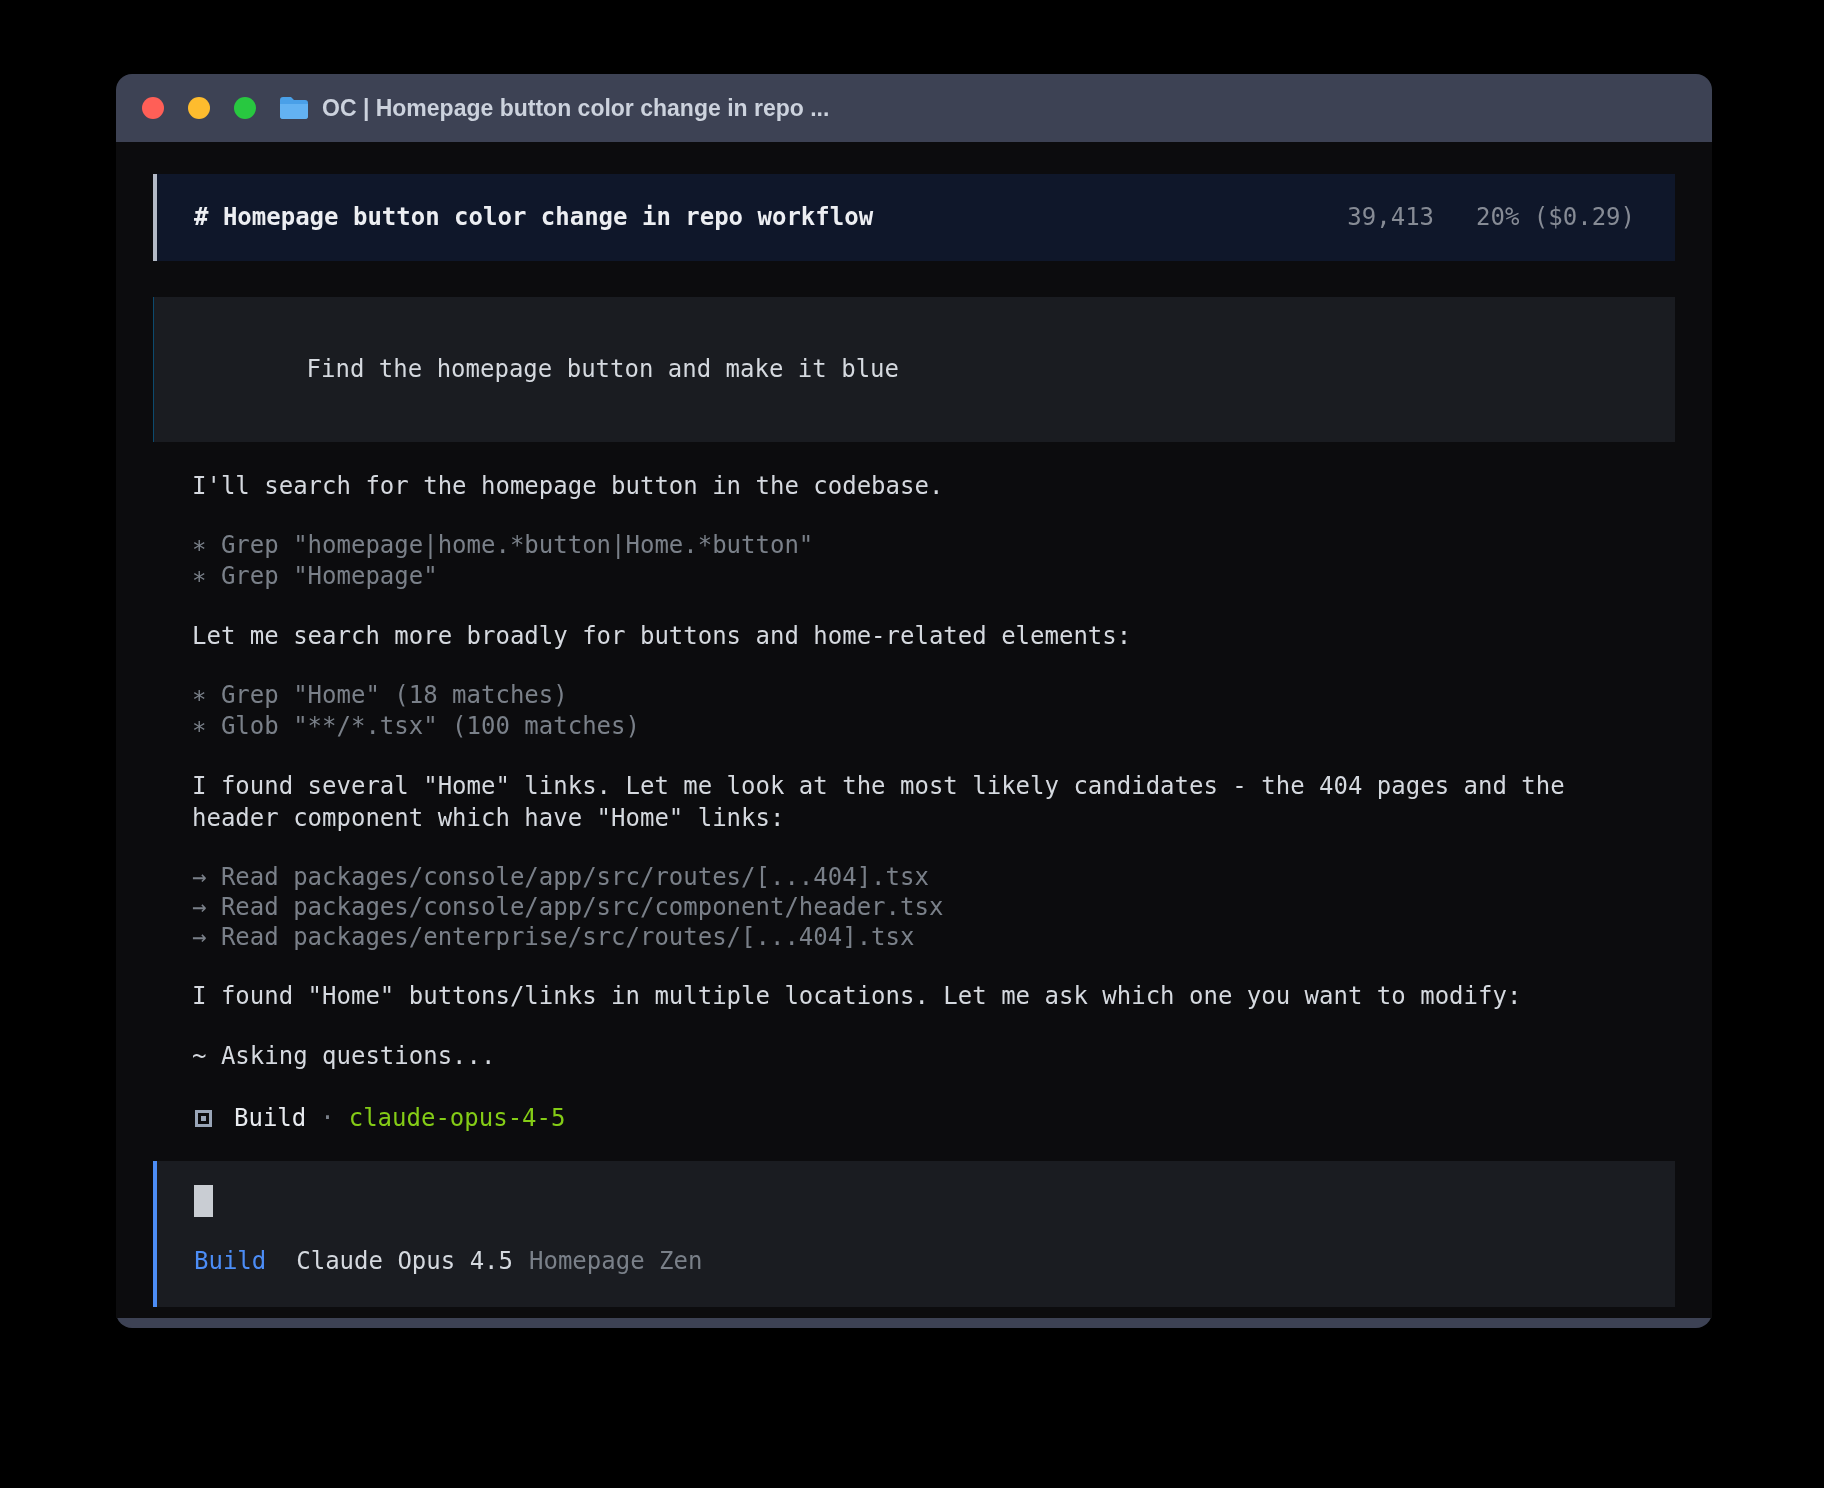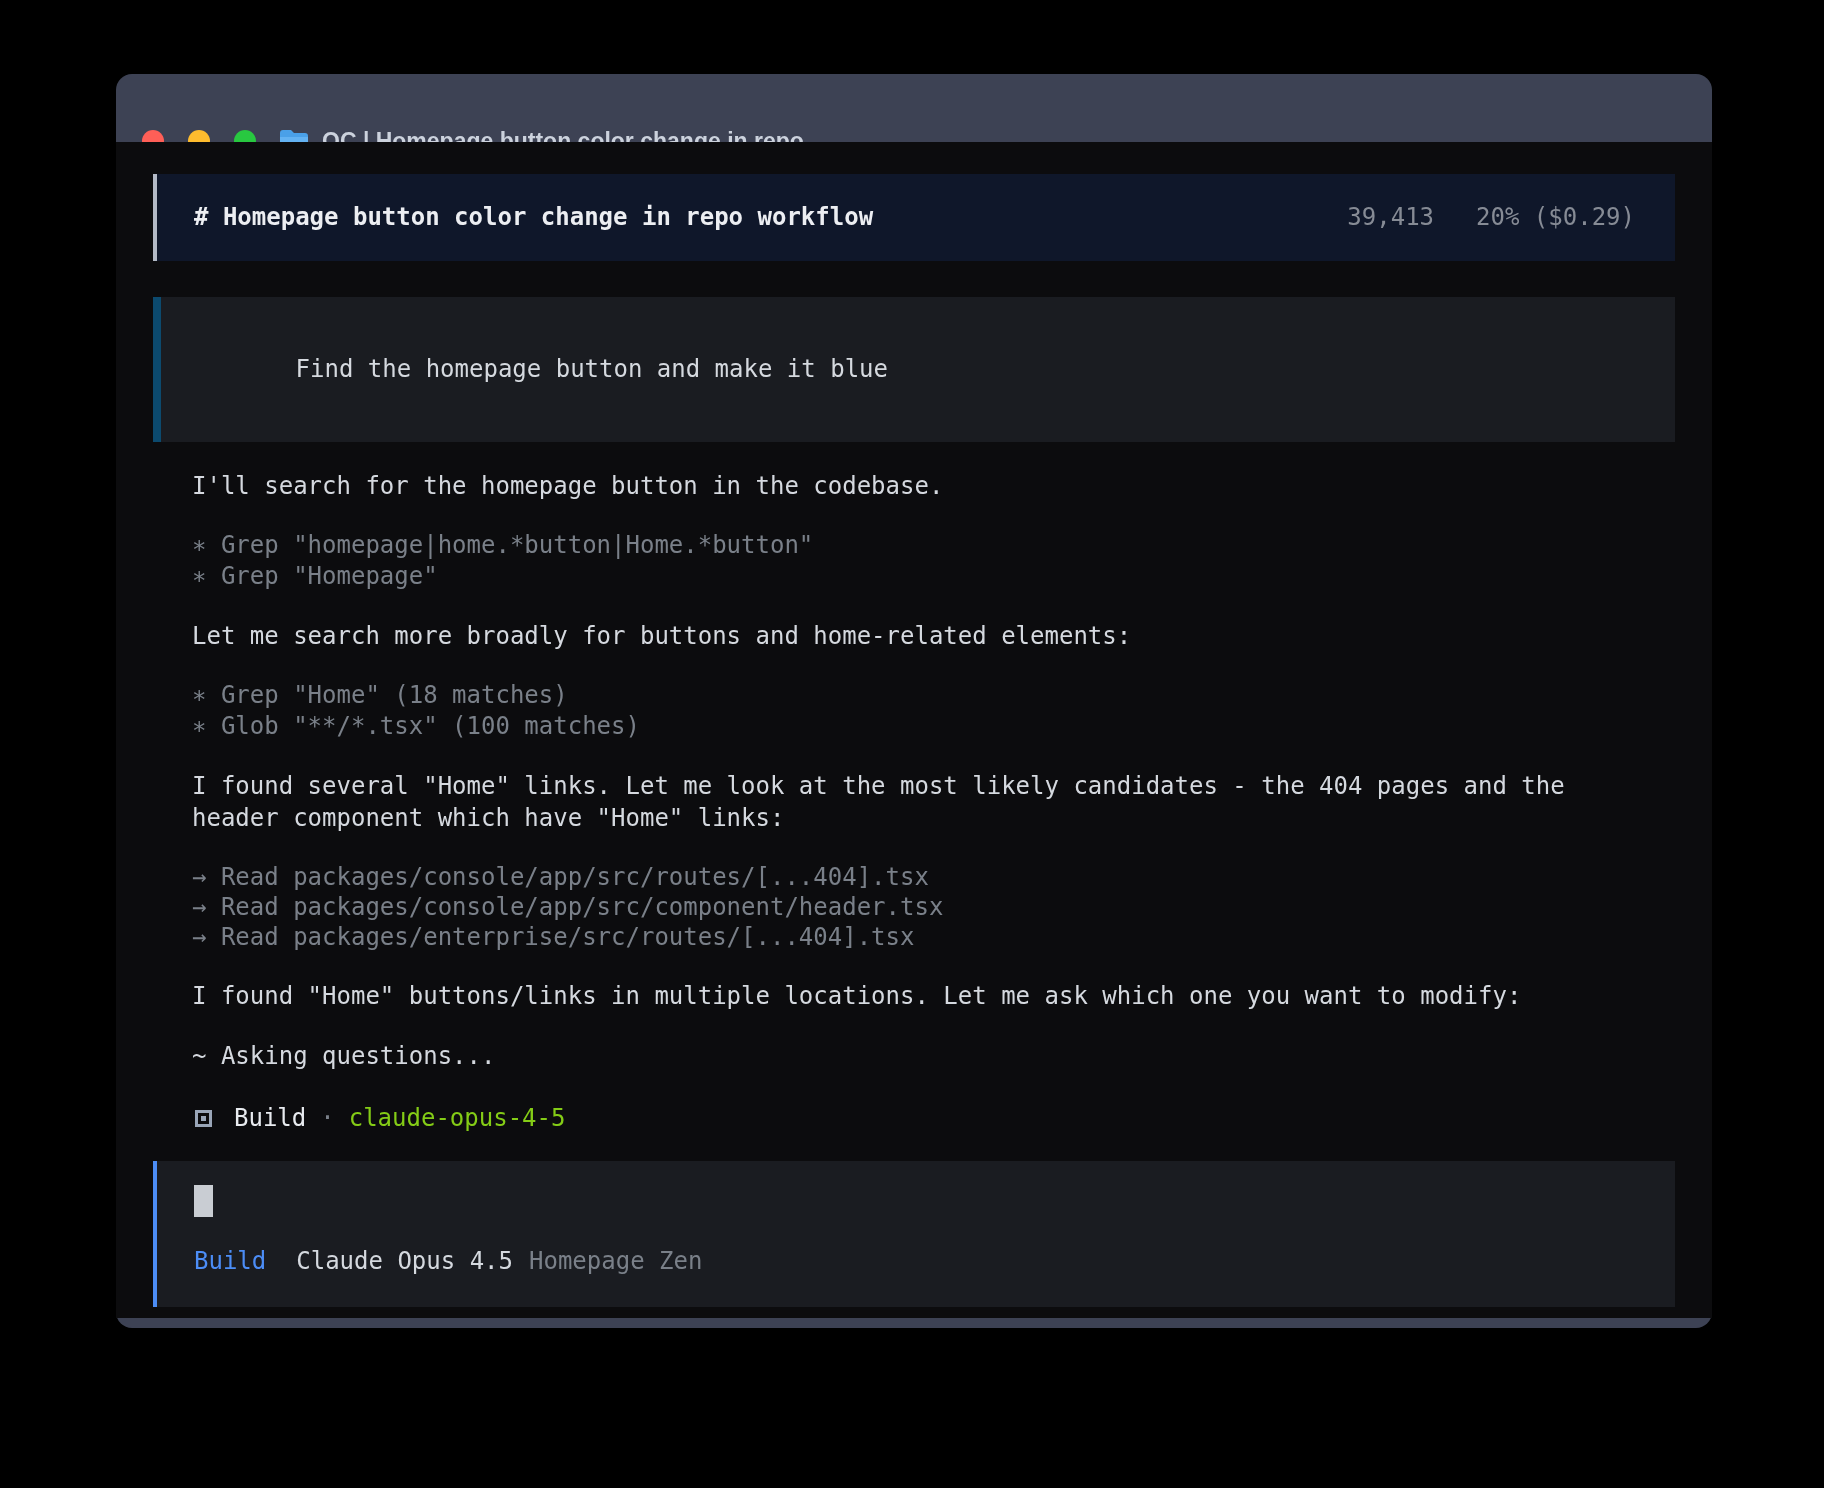--- a/index.html
+++ b/index.html
@@ -9,21 +9,20 @@
     font-family:"DejaVu Sans Mono", monospace;
   }
   .window {
     position:absolute; left:116px; top:74px; width:1596px; height:1254px;
     background:#3d4254; border-radius:16px;
     box-shadow:0 24px 80px rgba(0,0,0,.65);
   }
   .titlebar {
     height:68px; display:flex; align-items:center; padding:0 26px;
     font-family:"Liberation Sans", sans-serif;
-    margin-top:33px;
   }
   .lights { display:flex; gap:24px; margin-right:23px; }
   .light { width:22px; height:22px; border-radius:50%; }
   .light-red { background:#ff5f57; }
   .light-yellow { background:#febc2e; }
   .light-green { background:#28c840; }
   .folder { width:30px; height:24px; margin-right:13px; display:inline-block; }
   .win-title { font-size:23px; font-weight:bold; color:#ccd2dd; white-space:nowrap; }
 
   .terminal {
@@ -36,22 +35,22 @@
 
   .session-header {
     background:#0f172a; border-left:4px solid #b3bac6;
     padding:27px 40px 28px 37px;
     display:flex; justify-content:space-between; align-items:center;
   }
   .session-title { font-weight:bold; color:#eceef2; white-space:pre; }
   .session-stats { color:#868b95; display:flex; gap:42px; white-space:pre; }
 
   .user-msg {
-    margin-top:36px; background:#1a1c21; border-left:8px solid #0c4a6e;
-    padding:24px 40px 25px 19px; white-space:pre-wrap;
+    margin-top:36px; background:#1a1c21; border-left:1px solid #0c4a6e;
+    padding:24px 40px 25px 37px; white-space:pre-wrap;
   }
 
   .md { margin:28px 0 0 39px; max-width:1420px; white-space:pre-wrap; }
   .tool-group { margin:28px 0 0 39px; line-height:31px; color:#7a8089; }
   .tool-line { white-space:pre; }
   .read-group { line-height:30px; }
 
   .agent-row { margin:30px 0 0 42px; display:flex; align-items:center; }
   .agent-icon {
     width:17px; height:17px; border:3px solid #9aa6b8; margin-right:22px;

